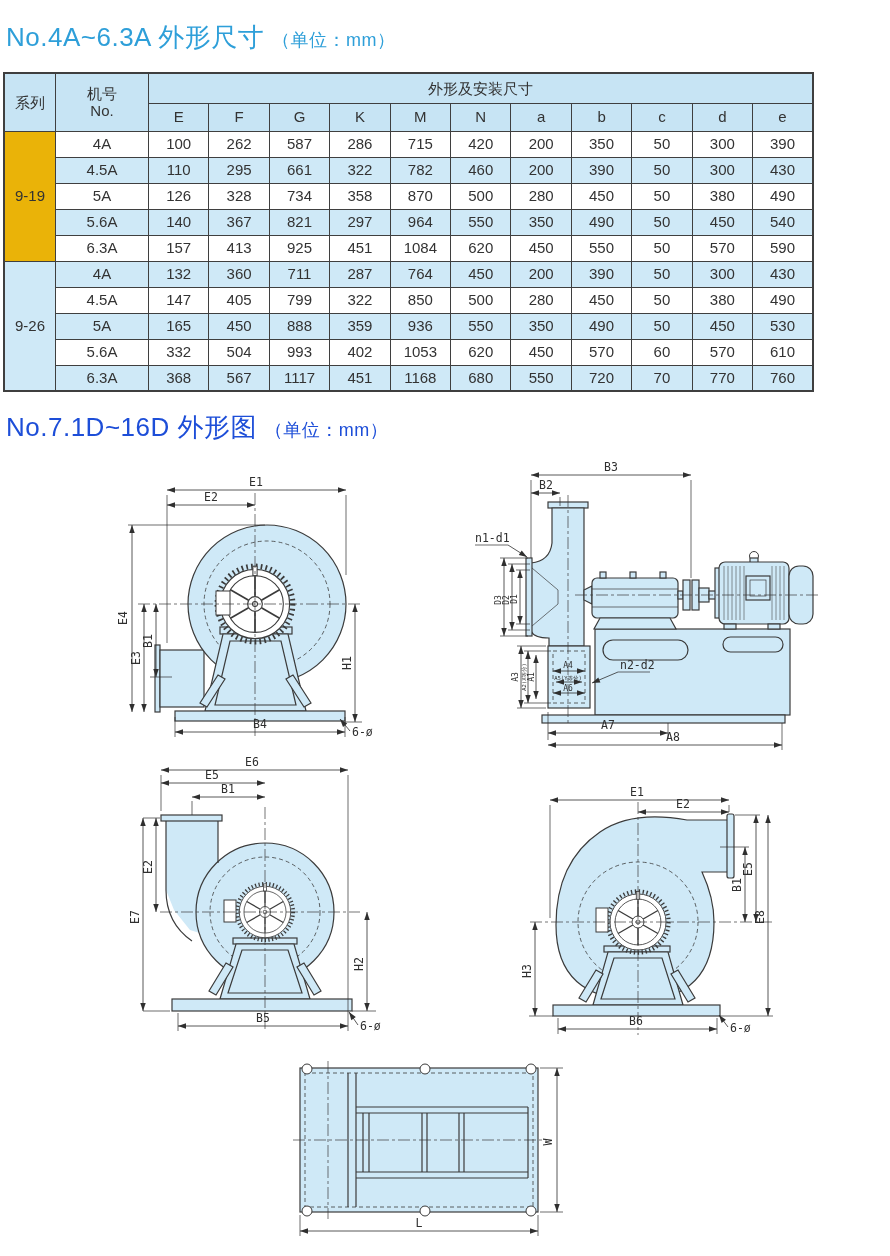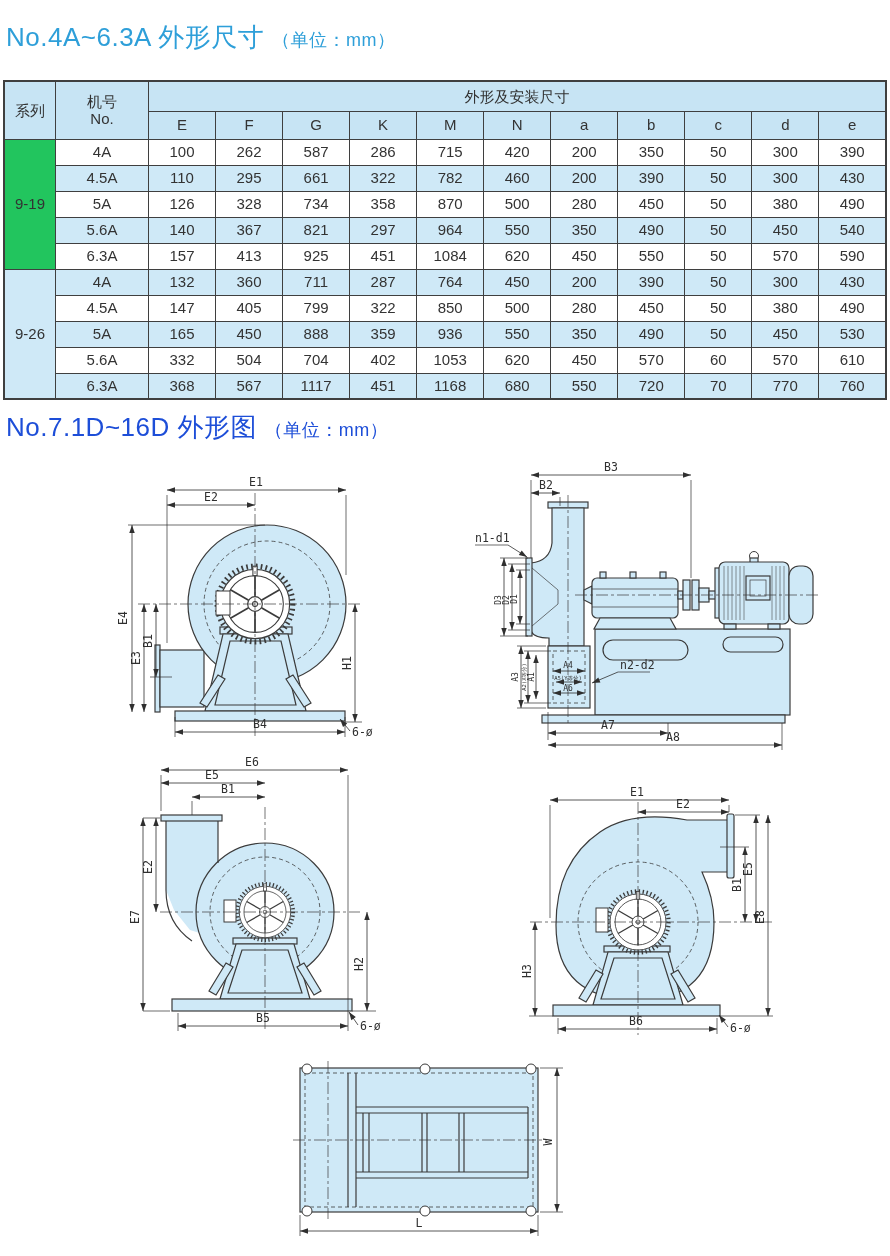--- a/index.html
+++ b/index.html
@@ -2,31 +2,31 @@
 <html><head>
 <meta charset="utf-8">
 <style>
   html,body{margin:0;padding:0;background:#fff;}
   #canvas{position:relative;width:890px;height:1256px;background:#fff;overflow:hidden;
           font-family:"Liberation Sans",sans-serif;color:#333;}
   .sec-title{position:absolute;left:6px;white-space:nowrap;font-size:26px;letter-spacing:.5px;}
   .sec-title .unit{font-size:18px;}
   #title1{top:12px;color:#2e9fd9;margin-top:8px;}
   #title2{top:410px;color:#1d4ed8;}
-  #tblwrap{position:absolute;left:3px;top:80px;width:884px;}
+  #tblwrap{position:absolute;left:3px;top:72px;width:811px;}
   table.dim{border-collapse:collapse;width:100%;table-layout:fixed;border:2px solid #3f3f3f;
             font-size:15px;color:#333;}
   table.dim th,table.dim td{border:1px solid #3f3f3f;text-align:center;vertical-align:middle;
             padding:0;font-weight:normal;line-height:1.15;}
   table.dim thead th{background:#c7e4f4;}
   table.dim thead tr.h1{height:30px;}
   table.dim thead tr.h2{height:28px;}
   table.dim tbody tr{height:26px;background:#fff;}
   table.dim tbody tr.blue td{background:#cfe9f7;}
-  table.dim tbody td.series{background:#22c55e;}
+  table.dim tbody td.series{background:#eab308;}
   .drw{position:absolute;}
   svg text{font-family:"DejaVu Sans Mono","Liberation Mono",monospace;font-size:11.5px;fill:#2f2f2f;}
   svg text.sm{font-size:8px;}
   svg text.xs{font-size:5.5px;}
   .out{stroke:#3b3b3b;stroke-width:1.2;fill:none;}
   .fil{stroke:#3b3b3b;stroke-width:1.2;fill:#cfe9f7;}
   .filw{stroke:#3b3b3b;stroke-width:1;fill:#ffffff;}
   .noln{stroke:none;fill:#cfe9f7;}
   .thin{stroke:#3b3b3b;stroke-width:.7;fill:none;}
   .dsh{stroke:#3b3b3b;stroke-width:.8;fill:none;stroke-dasharray:4,3;}
@@ -179,21 +179,21 @@
             <td>350</td>
             <td>490</td>
             <td>50</td>
             <td>450</td>
             <td>530</td>
           </tr>
           <tr>
             <td>5.6A</td>
             <td>332</td>
             <td>504</td>
-            <td>704</td>
+            <td>993</td>
             <td>402</td>
             <td>1053</td>
             <td>620</td>
             <td>450</td>
             <td>570</td>
             <td>60</td>
             <td>570</td>
             <td>610</td>
           </tr>
           <tr class="blue">

